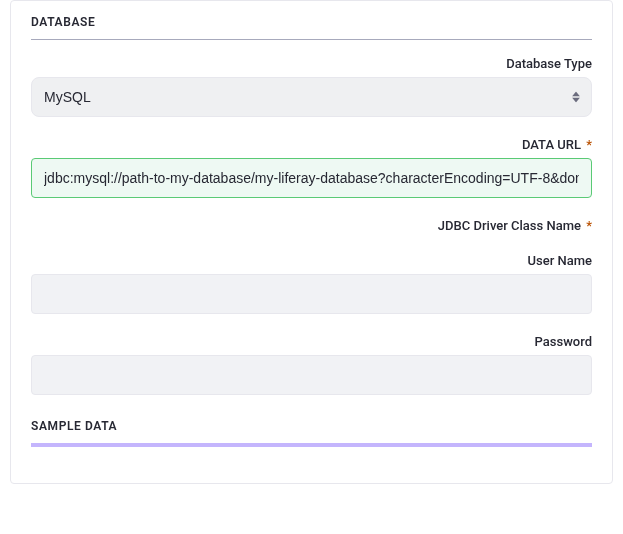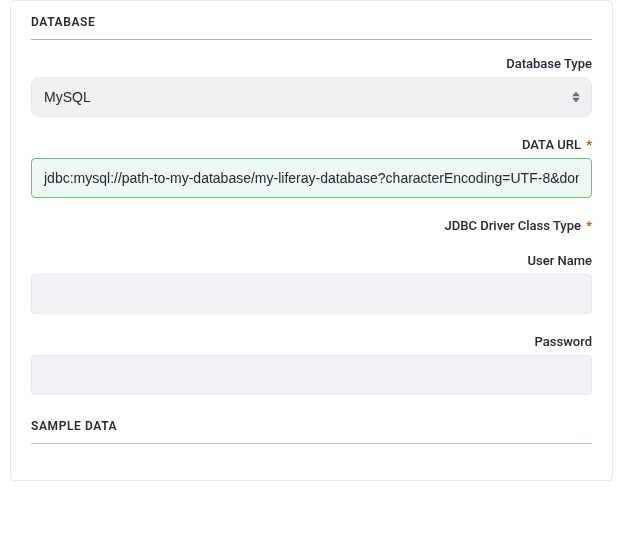--- a/index.html
+++ b/index.html
@@ -30,21 +30,21 @@
       letter-spacing: 0.6px;
       color: #272833;
       padding-bottom: 10px;
       border-bottom: 1px solid #a7a9bc;
       margin-bottom: 16px;
     }
 
     .section-title.sample {
       margin-top: 24px;
       margin-bottom: 14px;
-      border-bottom: 1px solid #c4b5fd;
+      border-bottom: 4px solid #c4b5fd;
     }
 
     .default-link {
       display: inline-block;
       color: #0b5fff;
       font-size: 13px;
       text-decoration: none;
       margin-bottom: 22px;
       cursor: pointer;
     }
@@ -155,21 +155,21 @@
     <label class="form-label">
       <span>DATA URL</span>
       <span class="required-star">*</span>
     </label>
     <input type="text" class="form-input success" value="jdbc:mysql://path-to-my-database/my-liferay-database?characterEncoding=UTF-8&amp;dontTrackOpenRe" style="">
   </div>
 
   
   <div class="form-group">
     <label class="form-label">
-      <span>JDBC Driver Class Type</span>
+      <span>JDBC Driver Class Name</span>
       <span class="required-star">*</span>
     </label>
   </div>
 
   
   <div class="form-group">
     <label class="form-label">User Name</label>
     <input type="text" class="form-input readonly-empty" value="" style="">
   </div>
 

